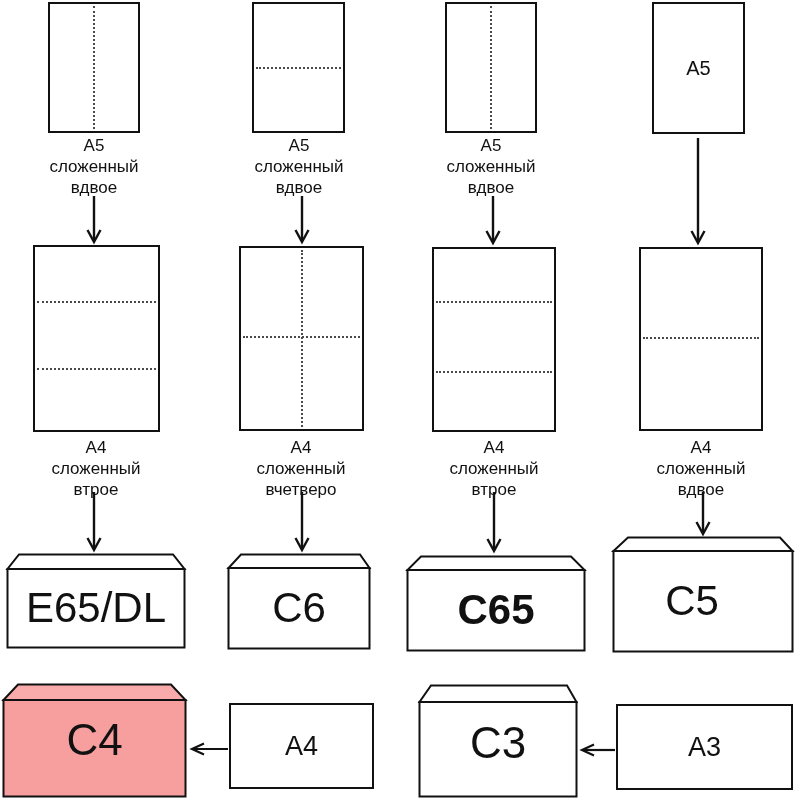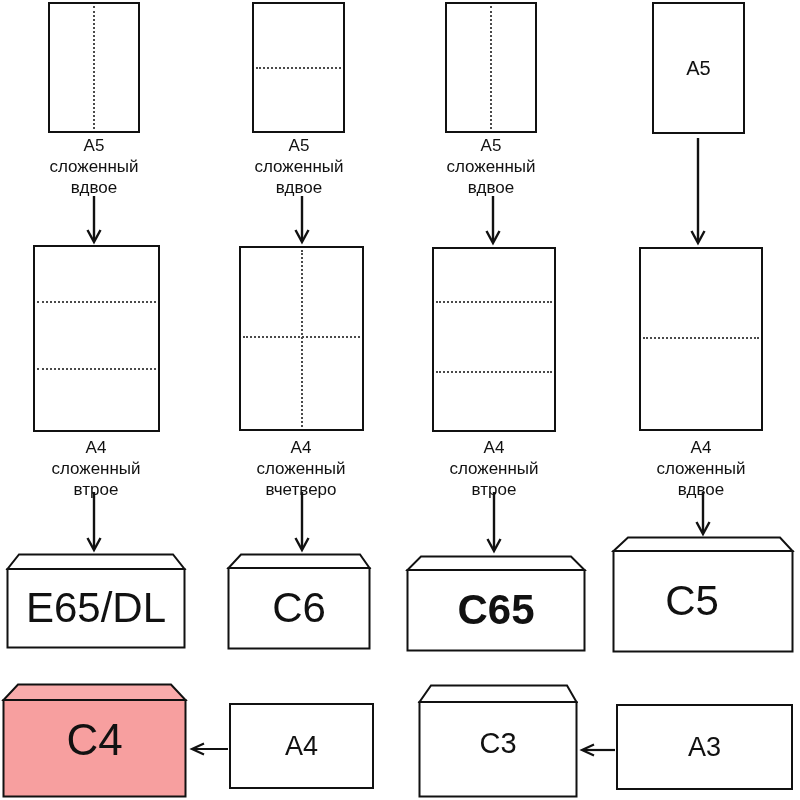--- a/index.html
+++ b/index.html
@@ -193,21 +193,21 @@
 
   <div class="paper center" style="left:229px; top:703px; width:145px; height:86px; font-size:27px;">
     <span>A4</span>
   </div>
 
   <div class="envelope" style="left:418px; top:684px; width:160px; height:114px;">
     <svg class="shape" style="left:0;top:0;" width="160" height="114">
       <polygon points="13,1.5 149,1.5 158.5,18 1.5,18" fill="#ffffff" stroke="#111" stroke-width="2"></polygon>
       <rect x="1.5" y="18" width="157" height="94.5" fill="#ffffff" stroke="#111" stroke-width="2"></rect>
     </svg>
-    <div class="env-label" style="top:6px; font-size:29px;">C3</div>
+    <div class="env-label" style="top:6px; font-size:44px;">C3</div>
   </div>
 
   <svg class="shape" style="left:579px; top:741px;" width="37" height="18">
     <line x1="36" y1="9" x2="4" y2="9" stroke="#111" stroke-width="2.2"></line>
     <polyline points="15,3.5 3,9 15,14.5" fill="none" stroke="#111" stroke-width="2.2"></polyline>
   </svg>
 
   <div class="paper center" style="left:616px; top:704px; width:177px; height:86px; font-size:27px;">
     <span>A3</span>
   </div>

